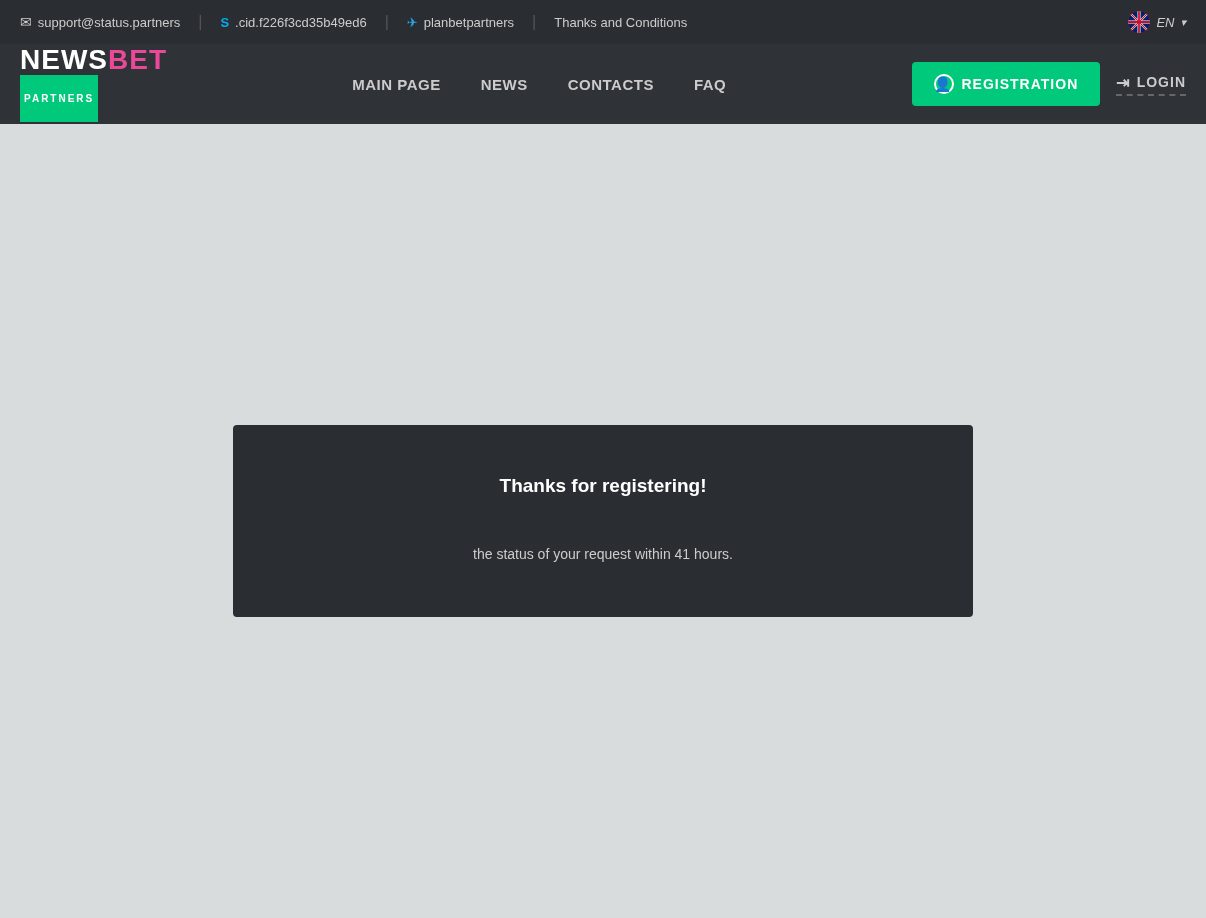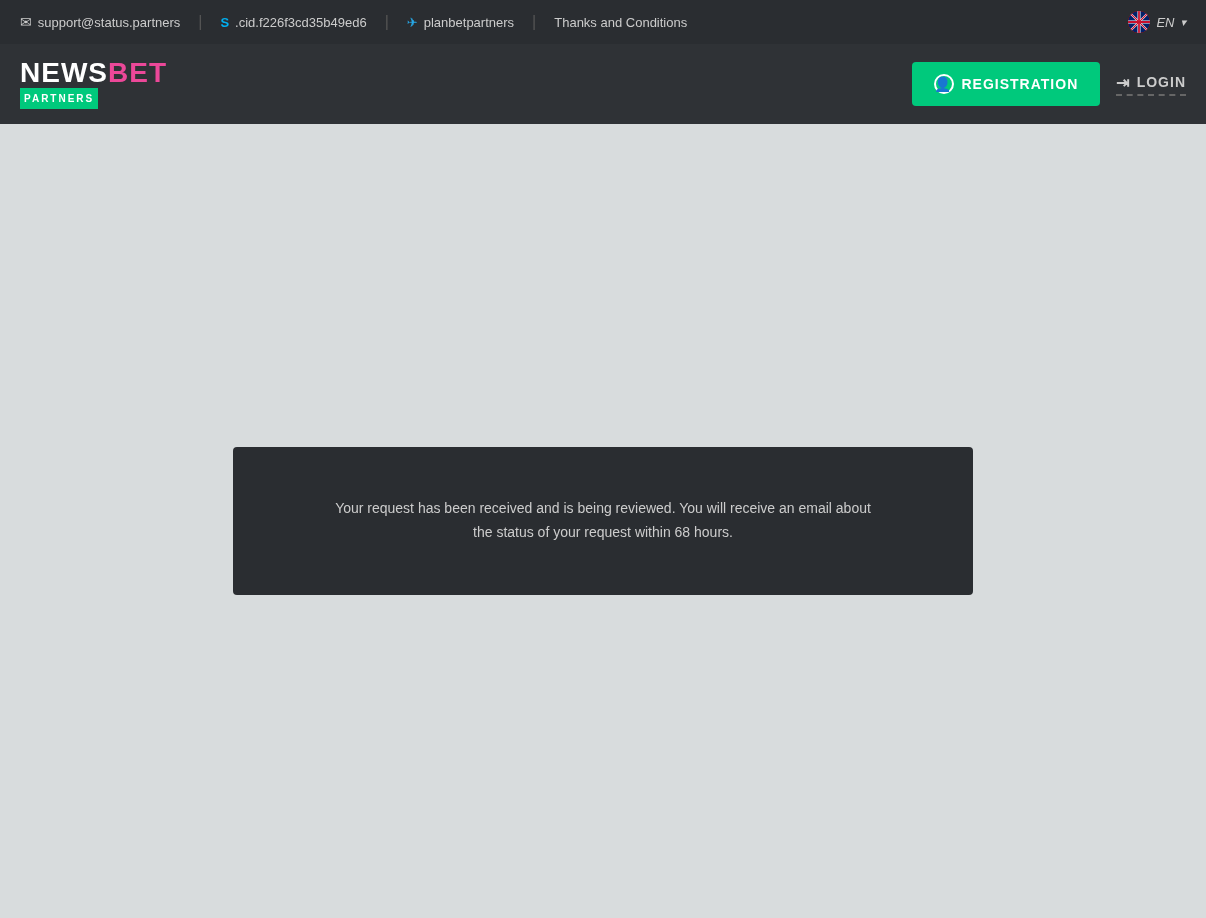--- a/index.html
+++ b/index.html
@@ -84,21 +84,21 @@
       line-height: 1;
     }
     .logo-plan .plan { color: #fff; }
     .logo-plan .bet { color: #ec4899; }
     .logo-partners {
       background: #00c97c;
       color: #fff;
       font-size: 10px;
       font-weight: 700;
       letter-spacing: 2px;
-      padding: 5px 4px;
+      padding: 18px 4px;
       margin-top: 1px;
     }
     .nav-links {
       display: flex;
       align-items: center;
       gap: 40px;
     }
     .nav-link {
       color: #ccc;
       text-decoration: none;
@@ -212,33 +212,40 @@
 </div>
 
 <div class="nav-bar">
   <a class="logo" href="#">
     <div class="logo-plan">
       <span class="plan">NEWS</span><span class="bet">BET</span>
     </div>
     <div class="logo-partners">PARTNERS</div>
   </a>
 
+  <nav class="nav-links">
+    <a class="nav-link" href="#">MAIN PAGE</a>
+    <a class="nav-link" href="#">NEWS</a>
+    <a class="nav-link" href="#">CONTACTS</a>
+    <a class="nav-link" href="#">FAQ</a>
+  </nav>
 
   <div class="nav-actions">
     <button class="registration-btn">
       <span style="width:20px;height:20px;border-radius:50%;border:2px solid #fff;display:inline-flex;align-items:center;justify-content:center;font-size:14px;">👤</span>
       <span>REGISTRATION</span>
     </button>
     <button class="login-btn">
       <span style="font-size:16px;">⇥</span>
       <span>LOGIN</span>
     </button>
   </div>
 </div>
 
 <div class="main-content">
   <div class="success-card">
+    <div class="success-title">Thanks for registering!</div>
     <div class="success-body">
-      <span>Your request has been received and is being reviewed. You will receive an email about</span><br>
-      <span>the status of your request within 68 hours.</span>
+      <br>
+      <span>the status of your request within 41 hours.</span>
     </div>
   </div>
 </div>
 
 </body></html>

